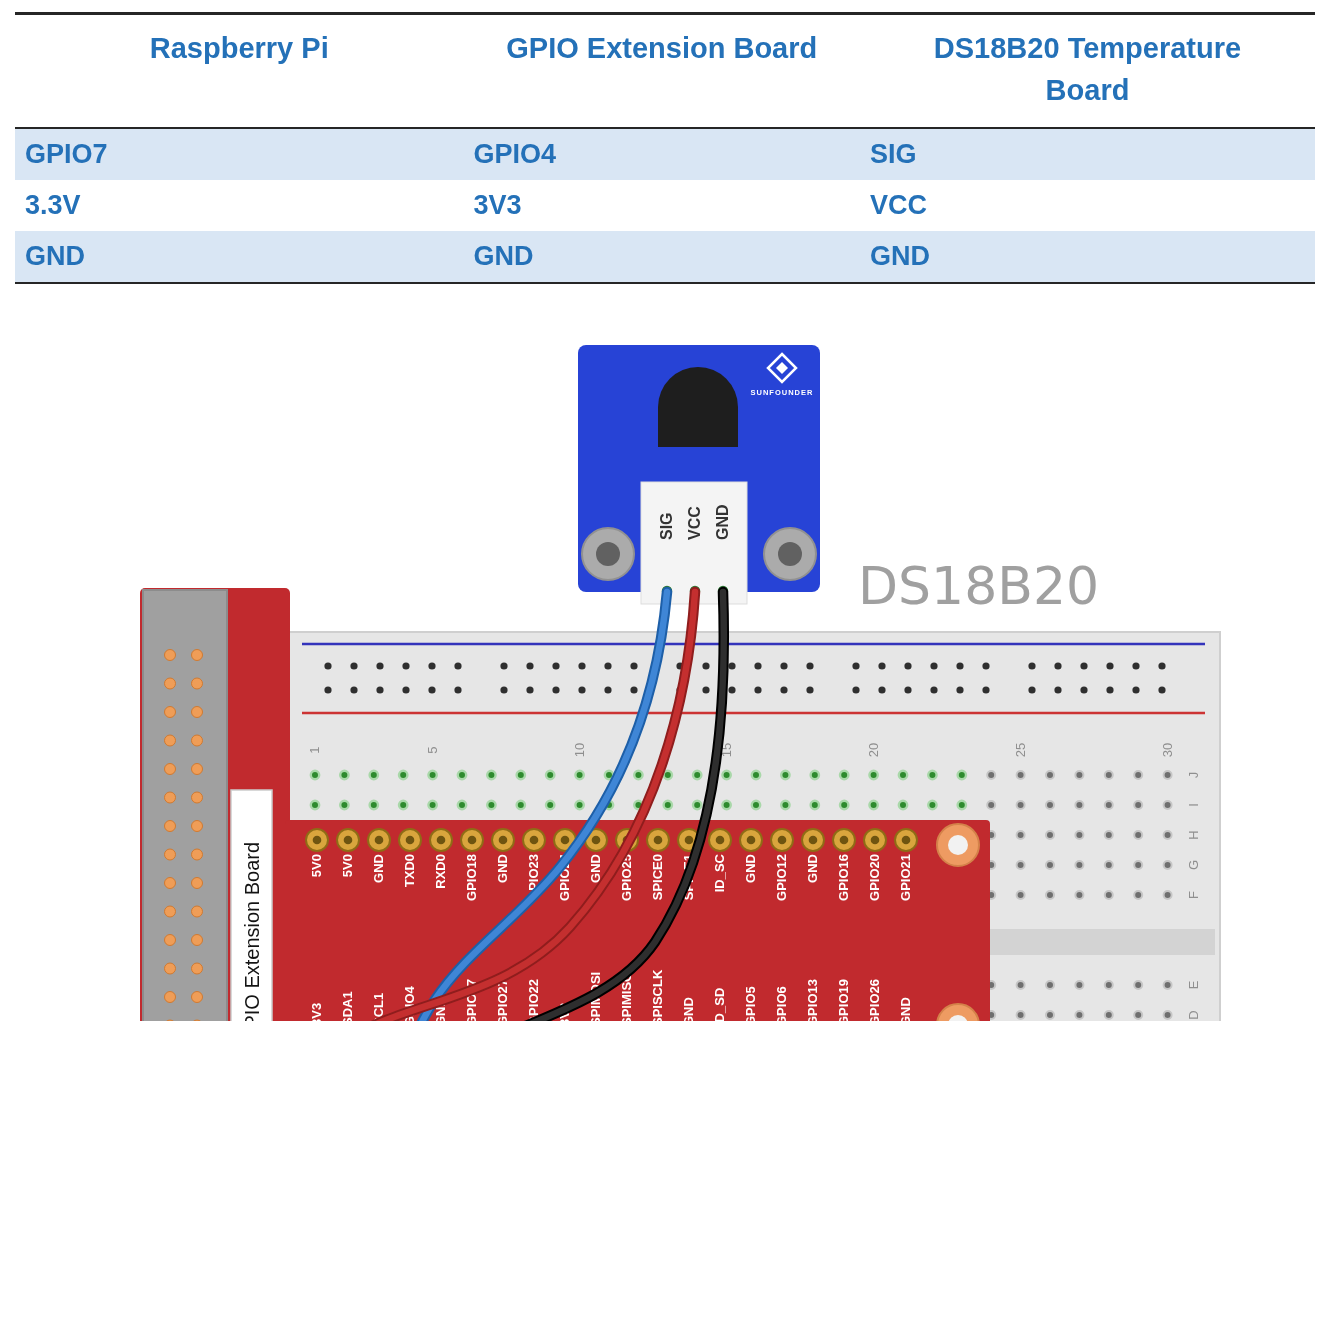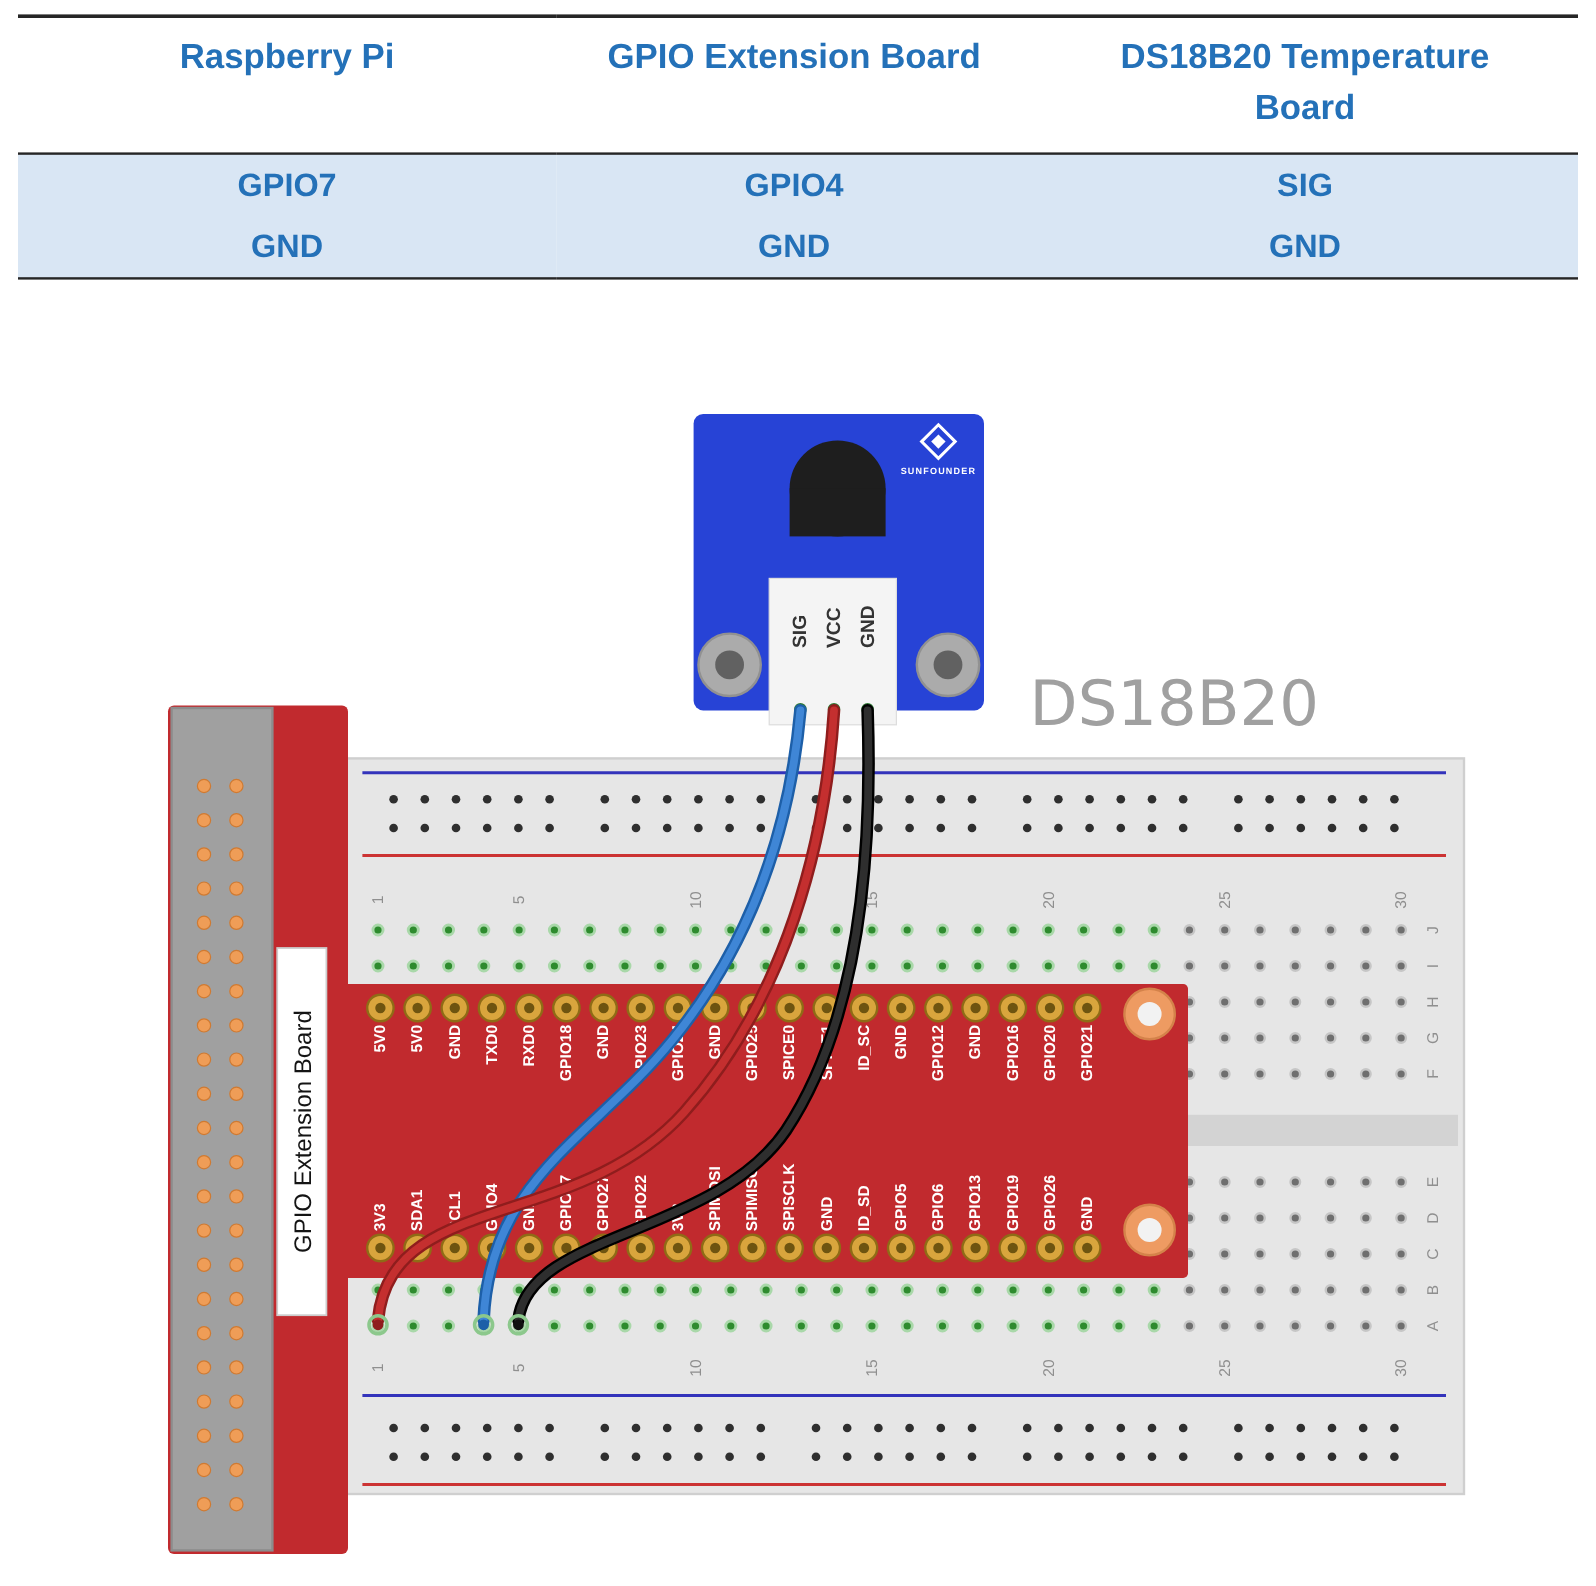--- a/index.html
+++ b/index.html
@@ -1,30 +1,30 @@
 <!DOCTYPE html>
 <html><head>
 <meta charset="utf-8">
 <style>
   html,body{margin:0;padding:0;}
   body{width:1330px;height:1322px;background:#ffffff;font-family:"Liberation Sans",sans-serif;}
-  .page{position:relative;width:1330px;height:1322px;background:#ffffff;overflow:hidden;}
+  .page{position:relative;width:1330px;height:1021px;background:#ffffff;overflow:hidden;}
 
   
   .table-wrap{position:absolute;top:12px;left:15px;width:1300px;}
   table.pinmap{width:100%;border-collapse:collapse;table-layout:fixed;}
   table.pinmap th{
     color:#2471B8;font-size:29px;font-weight:bold;text-align:center;
     padding:12px 16px 16px;line-height:1.45;
     border-top:3px solid #262626;border-bottom:2px solid #262626;
     vertical-align:top;
   }
   table.pinmap th.c3 span{display:inline-block;max-width:330px;}
   table.pinmap td{
-    color:#2471B8;font-size:27px;font-weight:bold;text-align:center;
+    color:#2471B8;font-size:27px;font-weight:bold;
     height:51px;vertical-align:middle;padding:0 10px;
   }
   table.pinmap tr.alt{background:#D9E6F4;}
   table.pinmap tbody tr:last-child td{border-bottom:2px solid #262626;}
 
   
   .diagram{position:absolute;top:292px;left:0;width:1330px;height:1030px;}
   svg text{font-family:"Liberation Sans",sans-serif;}
   text.pinlbl{font-size:13px;font-weight:bold;fill:#ffffff;}
   text.bblbl{font-size:13px;fill:#8F8F8F;}
@@ -50,20 +50,25 @@
           <th><span>Raspberry Pi</span></th>
           <th><span>GPIO Extension Board</span></th>
           <th class="c3"><span>DS18B20 Temperature Board</span></th>
         </tr>
       </thead>
       <tbody>
         <tr class="alt">
           <td>GPIO7</td>
           <td>GPIO4</td>
           <td>SIG</td>
+        </tr>
+        <tr>
+          <td>3.3V</td>
+          <td>3V3</td>
+          <td>VCC</td>
         </tr>
         <tr class="alt">
           <td>GND</td>
           <td>GND</td>
           <td>GND</td>
         </tr>
       </tbody>
     </table>
   </div>
 

